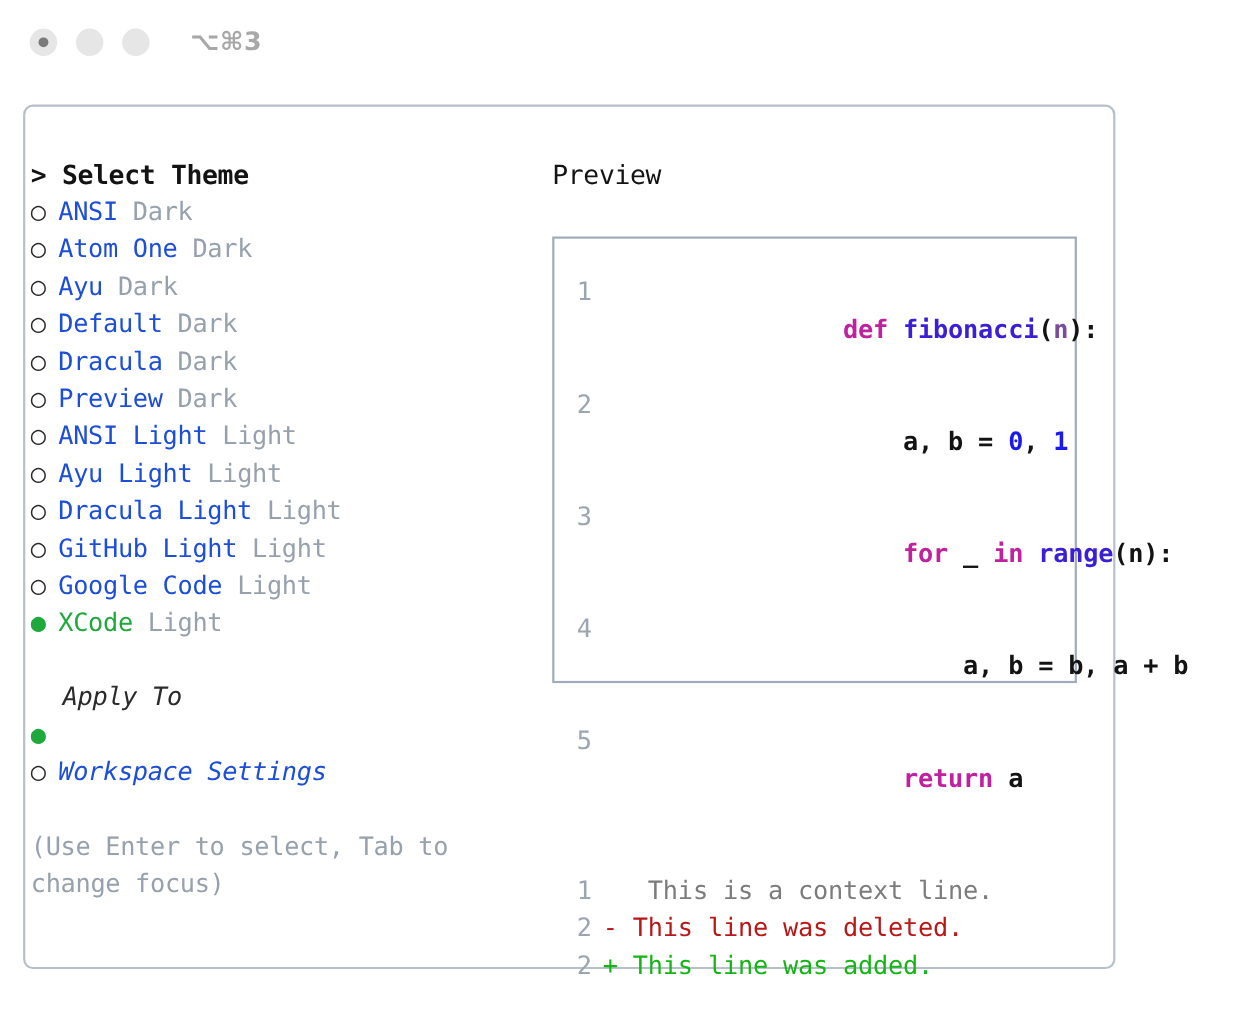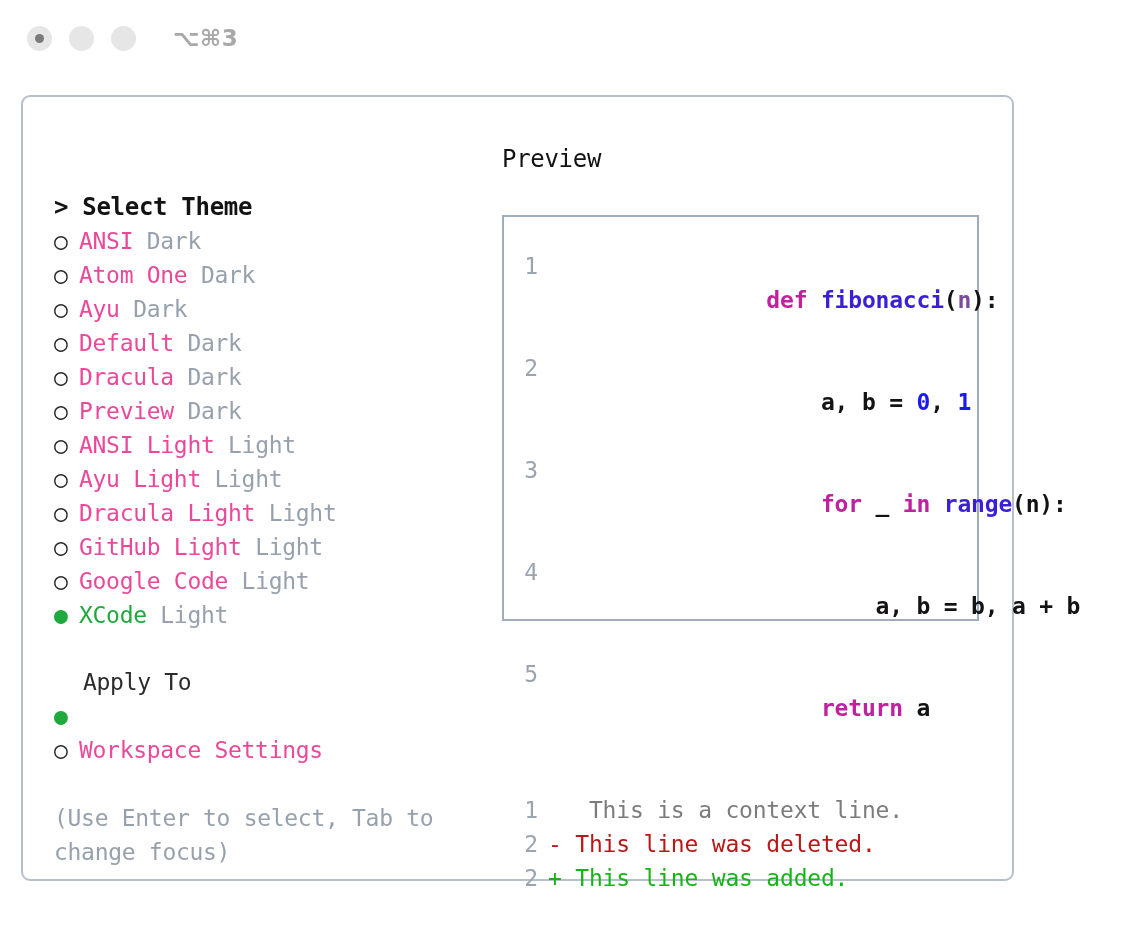--- a/index.html
+++ b/index.html
@@ -76,22 +76,21 @@
   .panel-inner {
     position: absolute;
     left: 0; top: 0;
     width: 100%; height: 100%;
     display: flex;
   }
 
   
   .left-col {
     width: 465px;
-    padding: 45px 0 0 31px;
-    margin-top: 48px;
+    padding: 45px 0 0 5px;
   }
 
   .section-header {
     font-size: 24px;
     font-weight: bold;
     color: #131313;
     letter-spacing: -0.3px;
     line-height: 34px;
     white-space: pre;
   }
@@ -106,26 +105,27 @@
     white-space: pre;
   }
   .bullet {
     width: 25px;
     flex: 0 0 25px;
     font-size: 23px;
     line-height: 34px;
   }
   .bullet.empty { color: #2b2b2b; }
   .bullet.filled { color: #1fa83c; }
-  .opt-name { color: #ec4899; }
+  .opt-name { color: #1d4ed8; }
   .opt-name.sel { color: #1fa83c; }
   .opt-variant { color: #97a1ad; }
 
   .subsection {
     margin-top: 33px;
+    font-style: italic;
   }
   .subsection-label {
     font-size: 23px;
     line-height: 34px;
     color: #2b2b2b;
     letter-spacing: -0.3px;
     padding-left: 29px;
     white-space: pre;
   }
 

